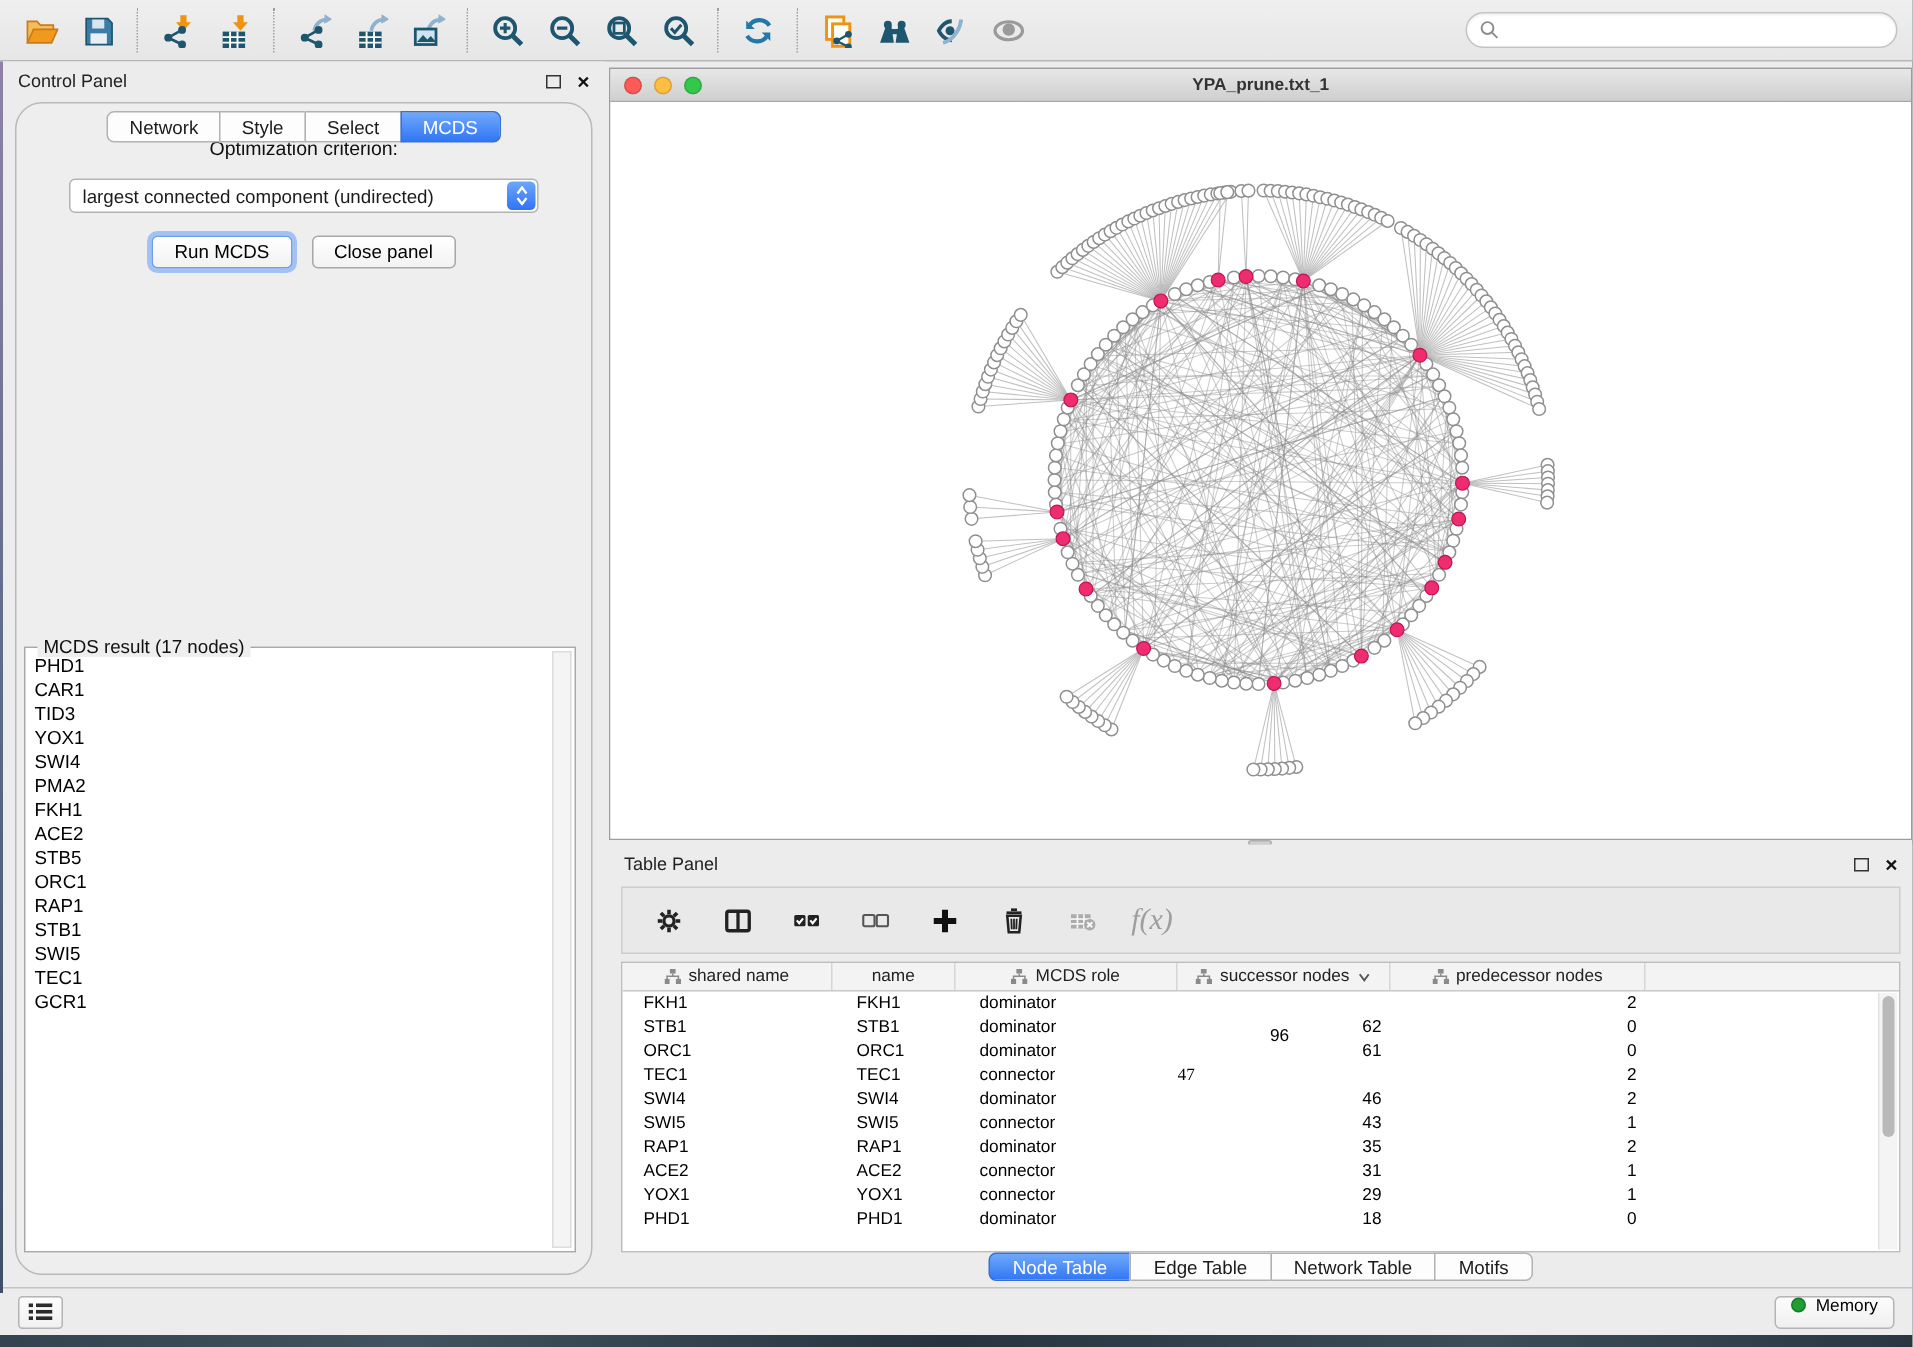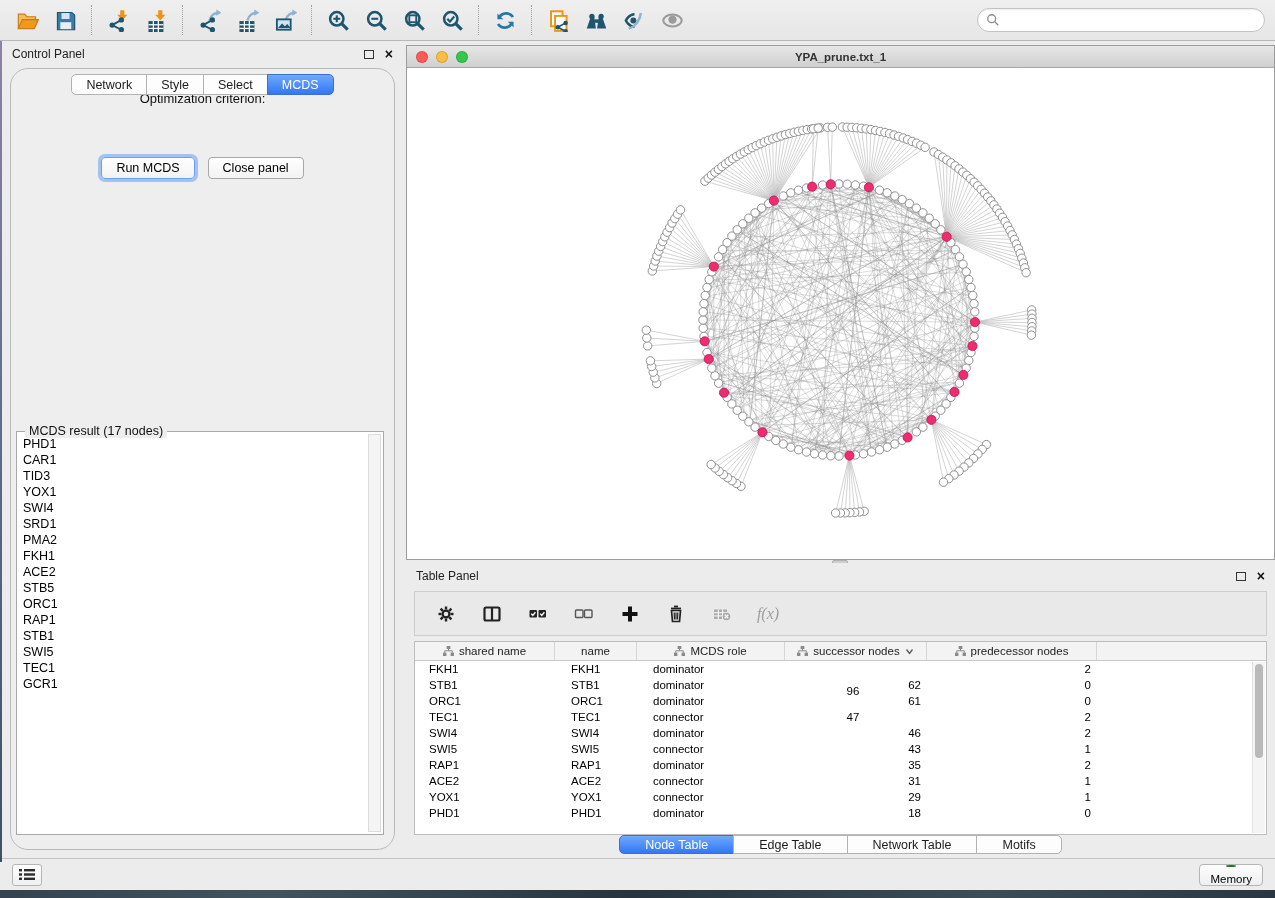--- a/index.html
+++ b/index.html
@@ -77,48 +77,48 @@
   .net-body { position:relative; width:100%; height:491px; background:#fff; overflow:hidden; }
   .split-grip { position:absolute; left:832px; top:560px; width:16px; height:4px;
     background:#cfcfcf; border:1px solid #b0b0b0; border-radius:2px; }
 
   
   .table-panel { position:absolute; left:406px; top:563px; right:0; bottom:32px; background:#ececec; }
   .tp-toolbar { position:absolute; left:8px; right:8px; top:28px; height:45px;
     background:#e9e9e9; border:1px solid #cdcdcd; display:flex; align-items:center;
     gap:24px; padding-left:20px; }
   .tp-ic { display:flex; align-items:center; justify-content:center; width:22px; height:22px; cursor:pointer; }
-  .fx-ic { font-family:"Liberation Serif", serif; font-style:italic; font-size:16px; color:#9e9e9e; }
+  .fx-ic { font-family:"Liberation Serif", serif; font-style:italic; font-size:20px; color:#9e9e9e; }
   .tp-table { position:absolute; left:8px; right:8px; top:78px; height:194px;
     border:1px solid #bdbdbd; background:#fff; overflow:hidden; }
   .t-header { display:flex; height:19px; background:#f3f3f3; border-bottom:1px solid #c9c9c9; }
   .t-hcell { display:flex; align-items:center; justify-content:center; gap:5px;
     border-right:1px solid #d6d6d6; font-size:11.5px; color:#222; cursor:pointer; }
   .t-hcell:last-child { border-right:none; }
   .t-row { display:flex; height:16px; align-items:center; }
   .t-cell { font-size:11.5px; color:#000; white-space:nowrap; overflow:hidden; }
   .t-scroll { position:absolute; right:1px; top:20px; bottom:1px; width:13px;
     background:#f4f4f4; border-left:1px solid #e2e2e2; }
   .t-thumb { position:absolute; top:2px; left:2px; width:8px; height:55%;
     background:#b9b9b9; border-radius:4px; }
   .tp-tabs { position:absolute; left:0; right:0; top:272px; display:flex; justify-content:center; }
-  .tp-tab { height:19px; padding:0 25px; background:#fdfdfd; border:1px solid #b2b2b2;
+  .tp-tab { height:19px; padding:0 15px; background:#fdfdfd; border:1px solid #b2b2b2;
     display:flex; align-items:center; font-size:12.5px; margin-left:-1px; cursor:pointer; }
   .tp-tab:first-child { border-radius:5px 0 0 5px; margin-left:0; }
   .tp-tab:last-child { border-radius:0 5px 5px 0; }
   .tp-tab.active { background:linear-gradient(#6fa9fb,#3277f5); border-color:#3b6fd0; color:#fff; }
 
   
   .statusbar { position:absolute; left:0; right:0; bottom:0; height:32px; background:#ececec;
     border-top:1px solid #c4c4c4; display:flex; align-items:center; padding:0 12px; }
   .list-btn { width:30px; height:22px; background:linear-gradient(#fdfdfd,#f0f0f0);
     border:1px solid #b5b5b5; border-radius:3px; display:flex; align-items:center; justify-content:center; cursor:pointer; }
   .memory-btn { margin-left:auto; height:22px; padding:0 10px; background:linear-gradient(#fdfdfd,#efefef);
-    border:1px solid #b5b5b5; border-radius:4px; display:flex; align-items:center; gap:6px;
-    font-size:11.5px; cursor:pointer;flex-direction:column; }
+    border:1px solid #b5b5b5; border-radius:4px; display:flex; gap:6px;
+    font-size:11.5px; cursor:pointer; }
   .mem-dot { width:10px; height:10px; border-radius:50%; }
 </style>
 </head>
 <body>
 
 <div class="app">
 
   <div class="toolbar" id="main-toolbar">
     <button class="tb-btn">
         <svg viewBox="0 0 20 20">
@@ -302,33 +302,43 @@
       </span>
     </div>
     <div class="cp-tabs" id="cp-tabs">
         <div class="cp-tab">Network</div>
         <div class="cp-tab">Style</div>
         <div class="cp-tab">Select</div>
         <div class="cp-tab active">MCDS</div>
       </div>
     <div class="cp-content">
       <div class="opt-label">Optimization criterion:</div>
+      <div class="opt-select">
+        <span>largest connected component (undirected)</span>
+        <span class="opt-stepper">
+          <svg width="8" height="6" viewBox="0 0 8 6">
+              <path d="M1 5 L4 1 L7 5" fill="none" stroke="#fff" stroke-width="1.5"></path>
+            </svg>
+          <svg width="8" height="6" viewBox="0 0 8 6">
+              <path d="M1 1 L4 5 L7 1" fill="none" stroke="#fff" stroke-width="1.5"></path>
+            </svg>
+        </span>
+      </div>
       <div class="btn-row">
         <button class="ui-btn focused">Run MCDS</button>
         <button class="ui-btn">Close panel</button>
       </div>
       <div class="mcds-fieldset">
         <span class="mcds-legend">MCDS result (17 nodes)</span>
         <div class="mcds-list" id="mcds-list">
             <div>PHD1</div>
             <div>CAR1</div>
             <div>TID3</div>
             <div>YOX1</div>
             <div>SWI4</div>
-            <div>SRD1</div>
             <div>PMA2</div>
             <div>FKH1</div>
             <div>ACE2</div>
             <div>STB5</div>
             <div>ORC1</div>
             <div>RAP1</div>
             <div>STB1</div>
             <div>SWI5</div>
             <div>TEC1</div>
             <div>GCR1</div>
@@ -1198,21 +1208,21 @@
             <div class="t-cell" style="width: 140px; padding-left: 14px;">ORC1</div>
             <div class="t-cell" style="width: 82px; padding-left: 16px;">ORC1</div>
             <div class="t-cell" style="width: 148px; padding-left: 16px;">dominator</div>
             <div class="t-cell" style="width: 142px; text-align: right; padding-right: 6px;">61</div>
             <div class="t-cell" style="width: 170px; text-align: right; padding-right: 6px;">0</div>
           </div>
           <div class="t-row">
             <div class="t-cell" style="width: 140px; padding-left: 14px;">TEC1</div>
             <div class="t-cell" style="width: 82px; padding-left: 16px;">TEC1</div>
             <div class="t-cell" style="width: 148px; padding-left: 16px;">connector</div>
-            <div class="t-cell" style="width: 142px; text-align: center; padding-right: 6px;">47</div>
+            <div class="t-cell" style="width: 142px; text-align: left; padding-right: 6px; font-family: Liberation Serif, serif;">47</div>
             <div class="t-cell" style="width: 170px; text-align: right; padding-right: 6px;">2</div>
           </div>
           <div class="t-row">
             <div class="t-cell" style="width: 140px; padding-left: 14px;">SWI4</div>
             <div class="t-cell" style="width: 82px; padding-left: 16px;">SWI4</div>
             <div class="t-cell" style="width: 148px; padding-left: 16px;">dominator</div>
             <div class="t-cell" style="width: 142px; text-align: right; padding-right: 6px;">46</div>
             <div class="t-cell" style="width: 170px; text-align: right; padding-right: 6px;">2</div>
           </div>
           <div class="t-row">

